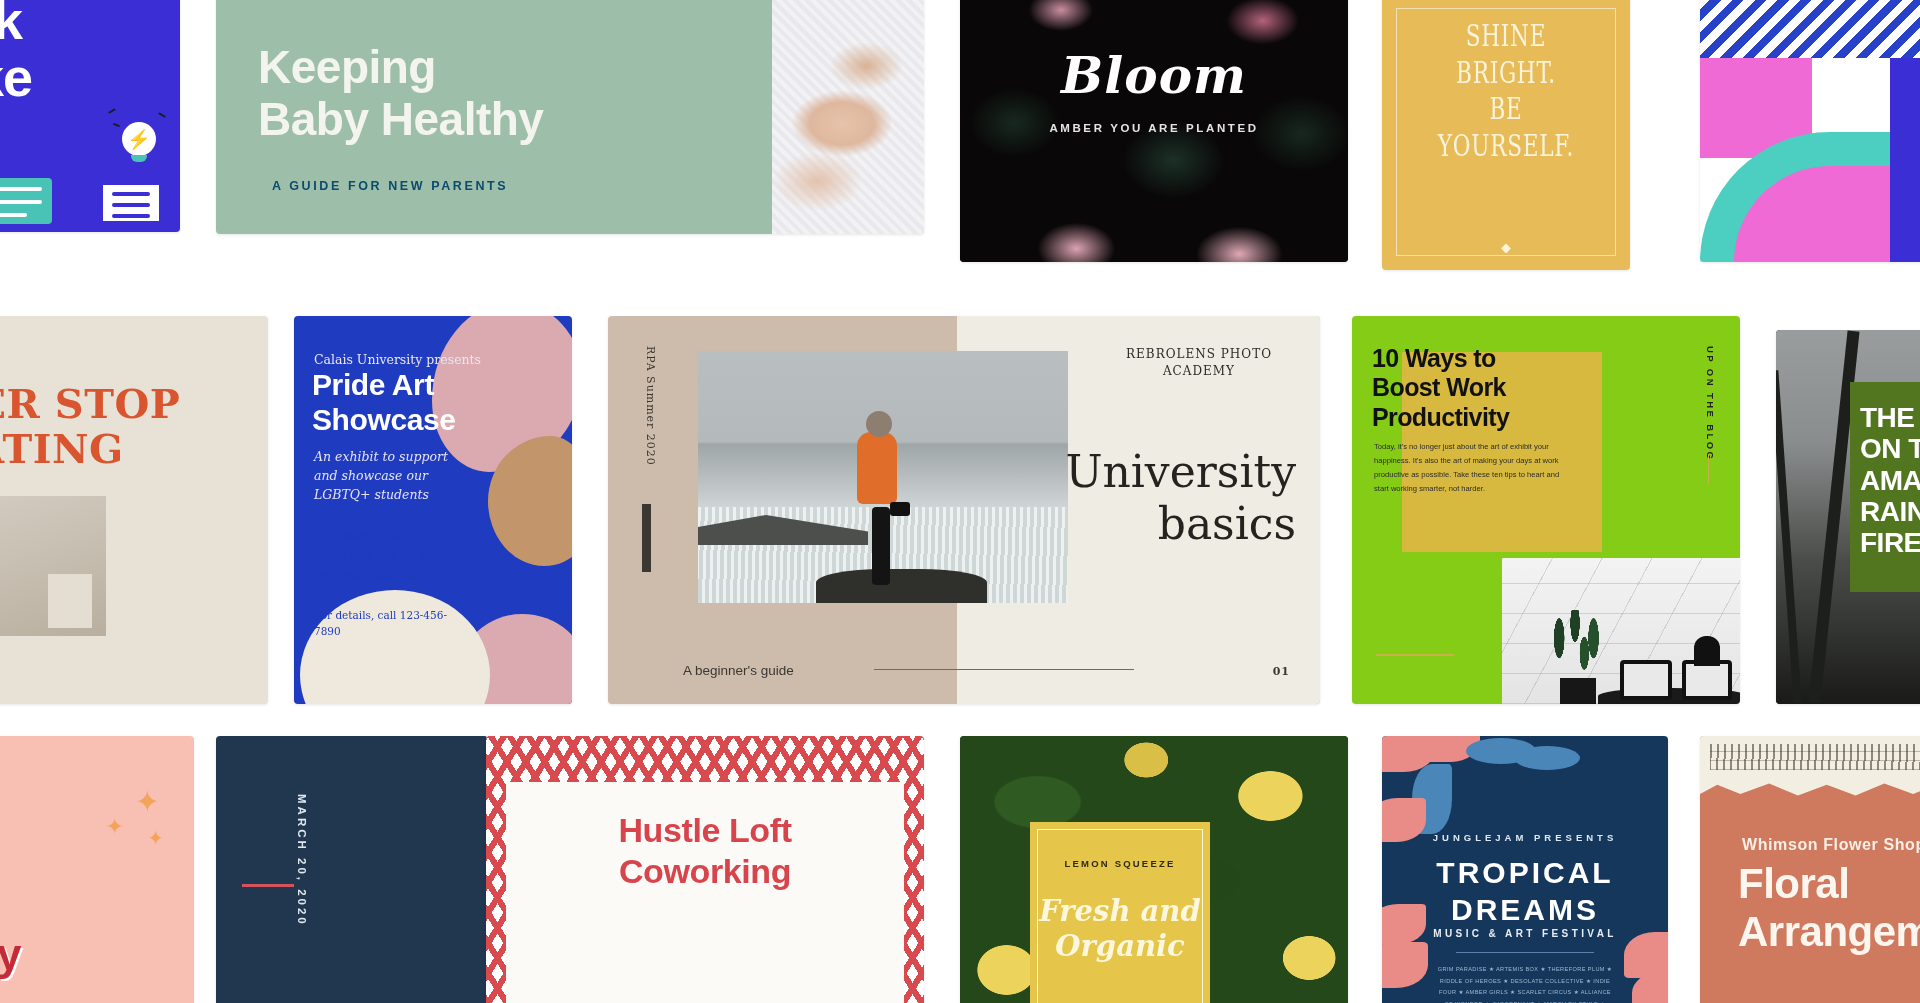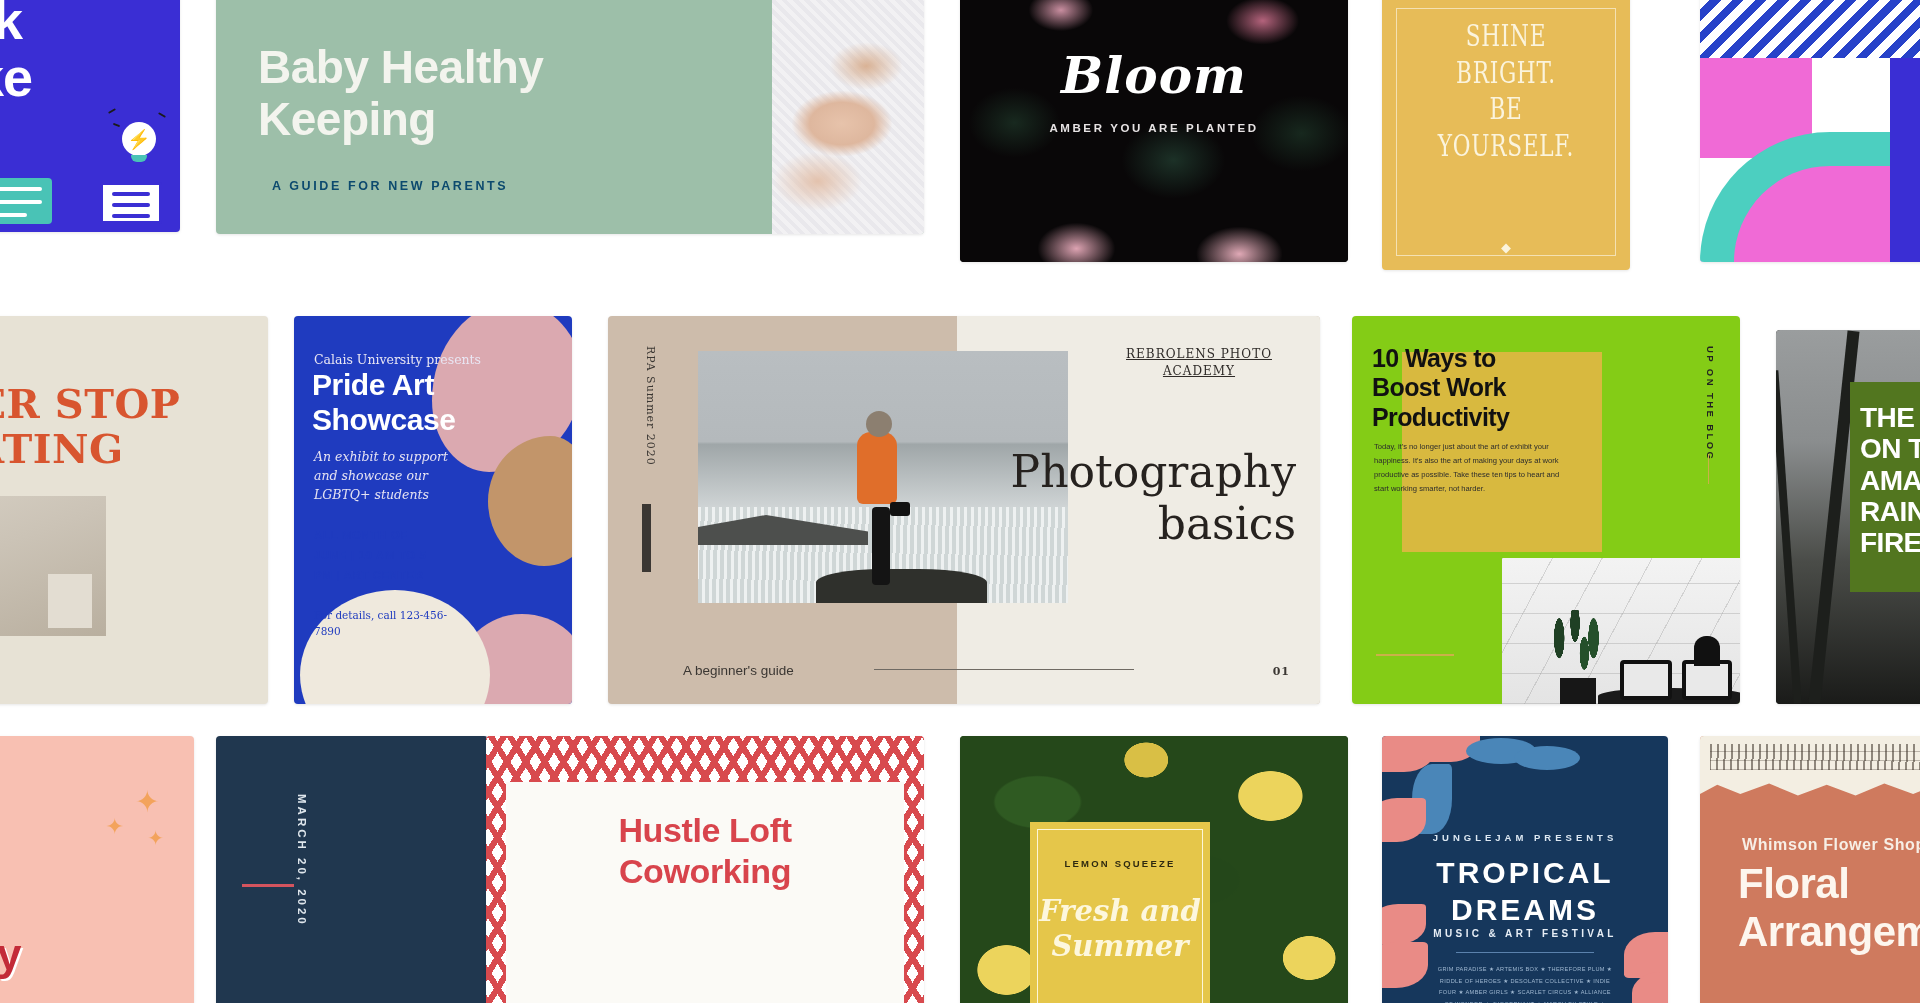--- a/index.html
+++ b/index.html
@@ -219,21 +219,21 @@
     position:absolute; left:47%; top:62%; width:18px; height:78px; background:#141414; border-radius:4px;
   }
   .photo-img .person-head{
     position:absolute; left:45.5%; top:24%; width:26px; height:26px; background:#8c7f70; border-radius:50%;
   }
   .photo-img .person-cam{
     position:absolute; left:52%; top:60%; width:20px; height:14px; background:#111; border-radius:3px;
   }
   .photo-kicker {
     position:absolute; right:26px; top:30px; width:190px; text-align:center;
-    color:#2f2b28; font-family:"DejaVu Serif", serif; font-size:12px; letter-spacing:1px; line-height:1.45;text-decoration:underline;
+    color:#2f2b28; font-family:"DejaVu Serif", serif; font-size:12px; letter-spacing:1px; line-height:1.45;
   }
   .photo-title {
     position:absolute; right:24px; top:130px; width:300px; text-align:right;
     color:#26221f; font-family:"DejaVu Serif", serif; font-size:44px; line-height:1.18;
   }
   .photo-foot {
     position:absolute; left:36px; bottom:26px; color:#3b3733; font-size:13.5px;margin-left:39px;
   }
   .photo-rule { position:absolute; left:266px; bottom:34px; width:260px; height:1px; background:#6f6a63; }
   .photo-page { position:absolute; right:30px; bottom:26px; color:#3b3733; font-family:"DejaVu Serif",serif; font-size:11px; font-weight:700; letter-spacing:1px;}
@@ -396,22 +396,22 @@
           <i></i>
           <i></i>
         </div>
     </div>
   </div>
 
   <div class="card c-baby" style="left:216px; top:-6px; width:708px; height:240px;">
     <div class="card-inner">
       <div class="baby-photo"></div>
       <div class="baby-title">
+        <div>Keeping</div>
         <div>Baby Healthy</div>
-        <div>Keeping</div>
       </div>
       <div class="baby-sub">A GUIDE FOR NEW PARENTS</div>
     </div>
   </div>
 
   <div class="card c-bloom" style="left:960px; top:-6px; width:388px; height:268px;">
     <div class="card-inner">
       <div class="bloom-bg"></div>
       <div class="bloom-title">Bloom</div>
       <div class="bloom-sub">AMBER YOU ARE PLANTED</div>
@@ -481,21 +481,21 @@
         <div class="falls"></div>
         <div class="cliff"></div>
         <div class="rock"></div>
         <div class="person-legs"></div>
         <div class="person-body"></div>
         <div class="person-head"></div>
         <div class="person-cam"></div>
       </div>
       <div class="photo-kicker">REBROLENS PHOTO ACADEMY</div>
       <div class="photo-title">
-        <div>Photography</div>
+        <div>University</div>
         <div>basics</div>
       </div>
       <div class="photo-foot">A beginner's guide</div>
       <div class="photo-rule"></div>
       <div class="photo-page">01</div>
     </div>
   </div>
 
   <div class="card c-ways" style="left:1352px; top:316px; width:388px; height:388px;">
     <div class="card-inner">
@@ -573,21 +573,21 @@
   </div>
 
   <div class="card c-lemon" style="left:960px; top:736px; width:388px; height:300px;">
     <div class="card-inner">
       <div class="lemon-bg"></div>
       <div class="lemon-card">
         <div class="inner"></div>
         <div class="lemon-kicker">LEMON SQUEEZE</div>
         <div class="lemon-title">
           <div>Fresh and</div>
-          <div>Summer</div>
+          <div>Organic</div>
         </div>
       </div>
     </div>
   </div>
 
   <div class="card c-trop" style="left:1382px; top:736px; width:286px; height:300px;">
     <div class="card-inner">
       <div class="trop-leaf" style="left:-10px; top:-12px; width:64px; height:48px; background:#e98b86;"></div>
       <div class="trop-leaf" style="left:40px; top:-18px; width:58px; height:44px; background:#e98b86;"></div>
       <div class="trop-leaf" style="left:84px; top:2px; width:70px; height:26px; background:#4a86b8; border-radius:50%;"></div>

